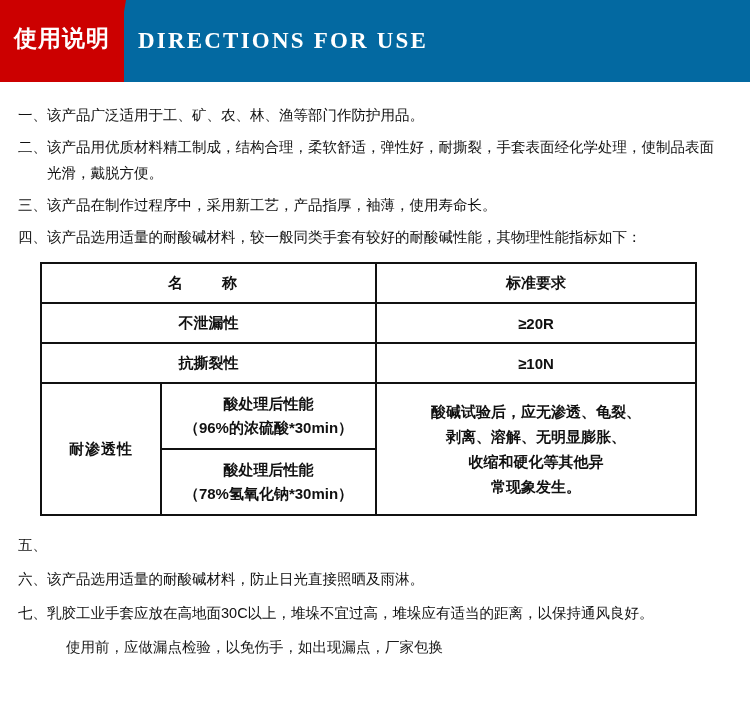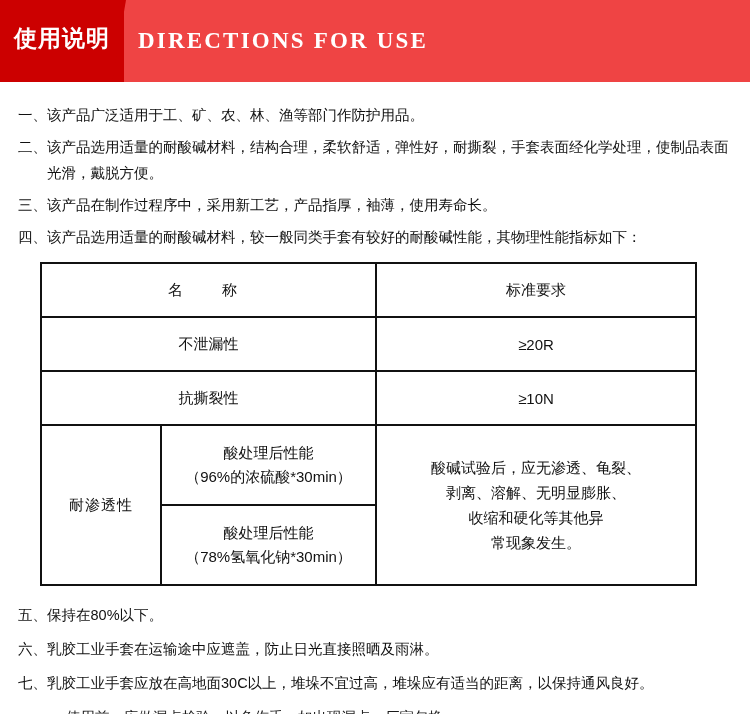--- a/index.html
+++ b/index.html
@@ -13,21 +13,21 @@
     font-family: "Liberation Sans", sans-serif;
     color: #1a1a1a;
     overflow: hidden;
   }
 
   
   .header {
     position: relative;
     width: 750px;
     height: 82px;
-    background: #ef4444;
+    background: #0369a1;
     overflow: hidden;
   }
   .header-red {
     position: absolute;
     left: 0;
     top: 0;
     width: 124px;
     height: 82px;
     background: #cc0000;
   }
@@ -96,22 +96,22 @@
   table.spec {
     border-collapse: collapse;
     width: 655px;
     table-layout: fixed;
   }
   table.spec td {
     border: 2px solid #111111;
     text-align: center;
     vertical-align: middle;
     font-size: 15px;
-    font-weight: normal;
-    padding: 8px 4px;
+    font-weight: bold;
+    padding: 1px 4px;
     color: #111;
   }
   .th-name { height: 36px; font-size: 17px; letter-spacing: 12px; }
   .th-std  { height: 36px; font-size: 17px; }
   .row-cell { height: 36px; font-size: 16px; }
   .big-left {
     font-size: 20px;
     letter-spacing: 1px;
     margin-left: 16px;
   }
@@ -153,21 +153,21 @@
 <div class="content">
 
   <div class="para">
     <span class="num">一、</span>
     <span class="txt">该产品广泛适用于工、矿、农、林、渔等部门作防护用品。</span>
   </div>
 
   <div class="para">
     <span class="num">二、</span>
     <span class="txt">
-      <span>该产品选用适量的耐酸碱材料，结构合理，柔软舒适，弹性好，耐撕裂，手套表面经化学处理，使制品表面</span>
+      <span>该产品用优质材料精工制成，结构合理，柔软舒适，弹性好，耐撕裂，手套表面经化学处理，使制品表面</span>
       <span class="line2">光滑，戴脱方便。</span>
     </span>
   </div>
 
   <div class="para">
     <span class="num">三、</span>
     <span class="txt">该产品在制作过程序中，采用新工艺，产品指厚，袖薄，使用寿命长。</span>
   </div>
 
   <div class="para">
@@ -218,27 +218,26 @@
       </tr>
     </tbody>
   </table>
 </div>
 
 <div class="bottom">
 
   <div class="para">
     <span class="num">五、</span>
     <span class="txt">
-      <span class="line2">保持在80%以下。</span>
     </span>
   </div>
 
   <div class="para">
     <span class="num">六、</span>
-    <span class="txt">乳胶工业手套在运输途中应遮盖，防止日光直接照晒及雨淋。</span>
+    <span class="txt">该产品选用适量的耐酸碱材料，防止日光直接照晒及雨淋。</span>
   </div>
 
   <div class="para">
     <span class="num">七、</span>
     <span class="txt">乳胶工业手套应放在高地面30C以上，堆垛不宜过高，堆垛应有适当的距离，以保持通风良好。</span>
   </div>
 
   <div class="cont-line">使用前，应做漏点检验，以免伤手，如出现漏点，厂家包换</div>
 
 </div>

